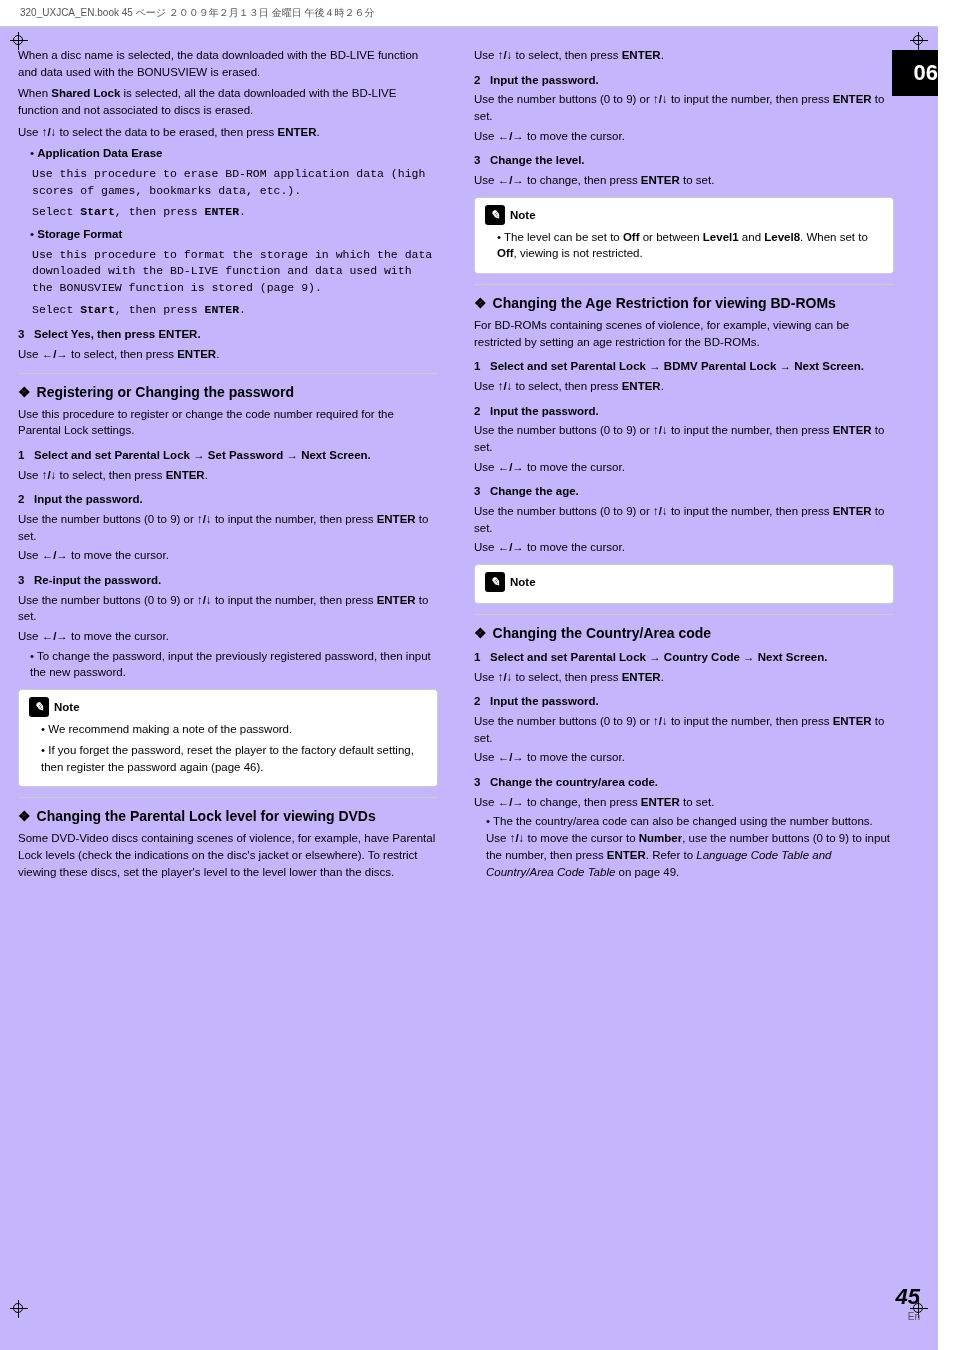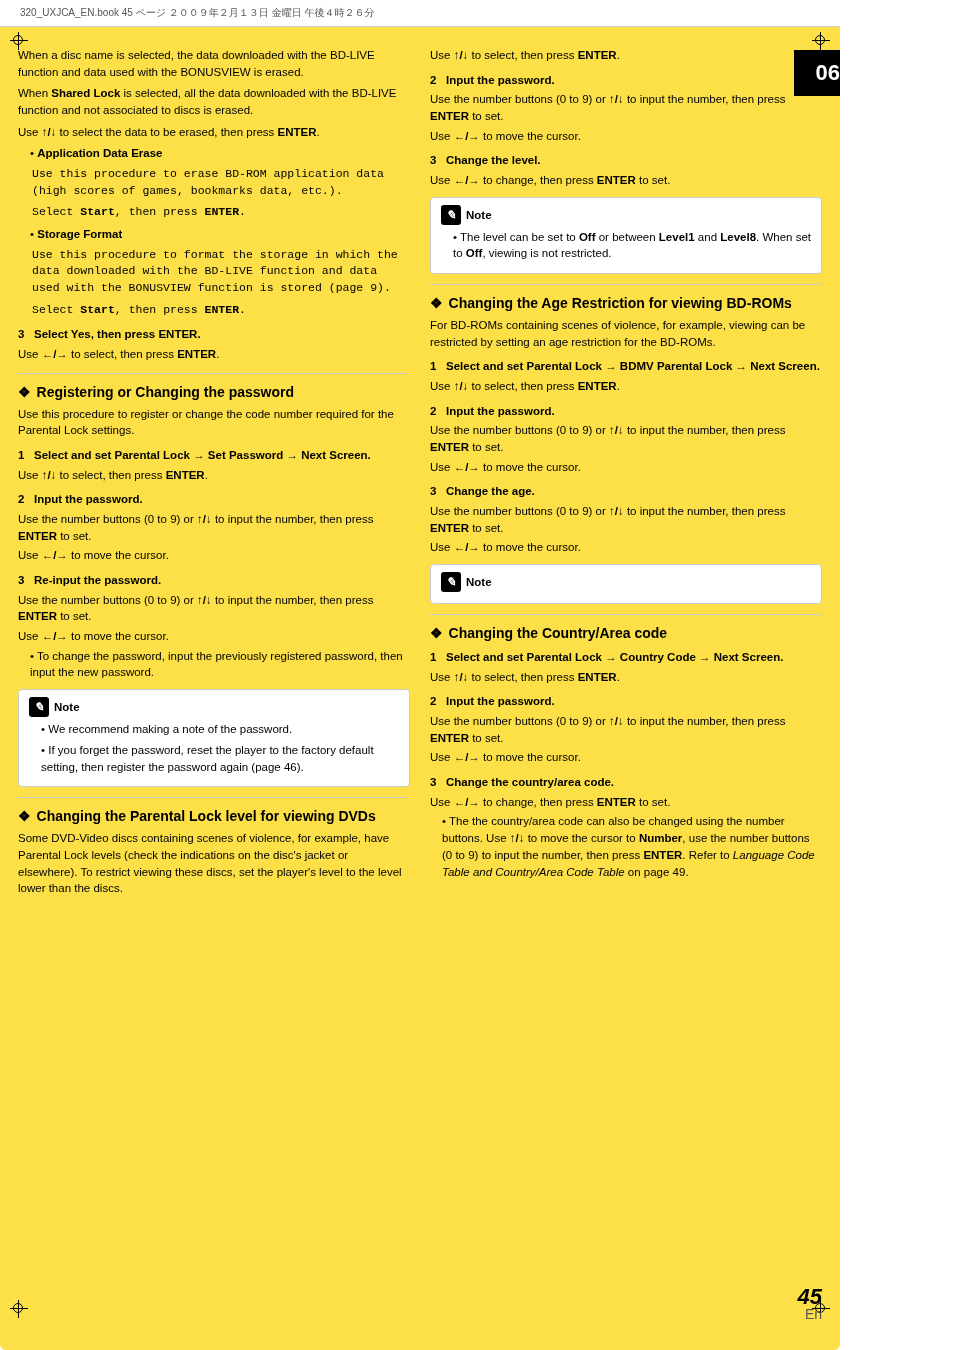--- a/index.html
+++ b/index.html
@@ -7,26 +7,25 @@
       width: 954px;
       min-height: 1350px;
       background: #fff;
       font-family: Arial, Helvetica, sans-serif;
       font-size: 11.5px;
       color: #000;
       position: relative;
     }
 
     .page-container {
-      width: 840px;
+      width: 938px;
       min-height: 1350px;
-      background: #fde047;
+      background: #c4b5fd;
       position: relative;
       padding: 0;
-      border-radius: 6px;
     }
 
     
     .top-bar {
       width: 100%;
       background: #fff;
       border-bottom: 1px solid #ccc;
       padding: 6px 20px;
       font-size: 10px;
       color: #555;
@@ -94,29 +93,29 @@
       right: 18px;
       font-size: 22px;
       font-weight: bold;
       color: #000;
       font-style: italic;
     }
     .page-lang {
       position: absolute;
       bottom: 28px;
       right: 18px;
-      font-size: 14px;
+      font-size: 10px;
       color: #555;
     }
 
     
     .columns {
       display: flex;
       padding: 20px 18px 20px 18px;
-      gap: 20px;
+      gap: 36px;
     }
 
     .col-left {
       flex: 1;
       max-width: 420px;
     }
 
     .col-right {
       flex: 1;
       max-width: 420px;

